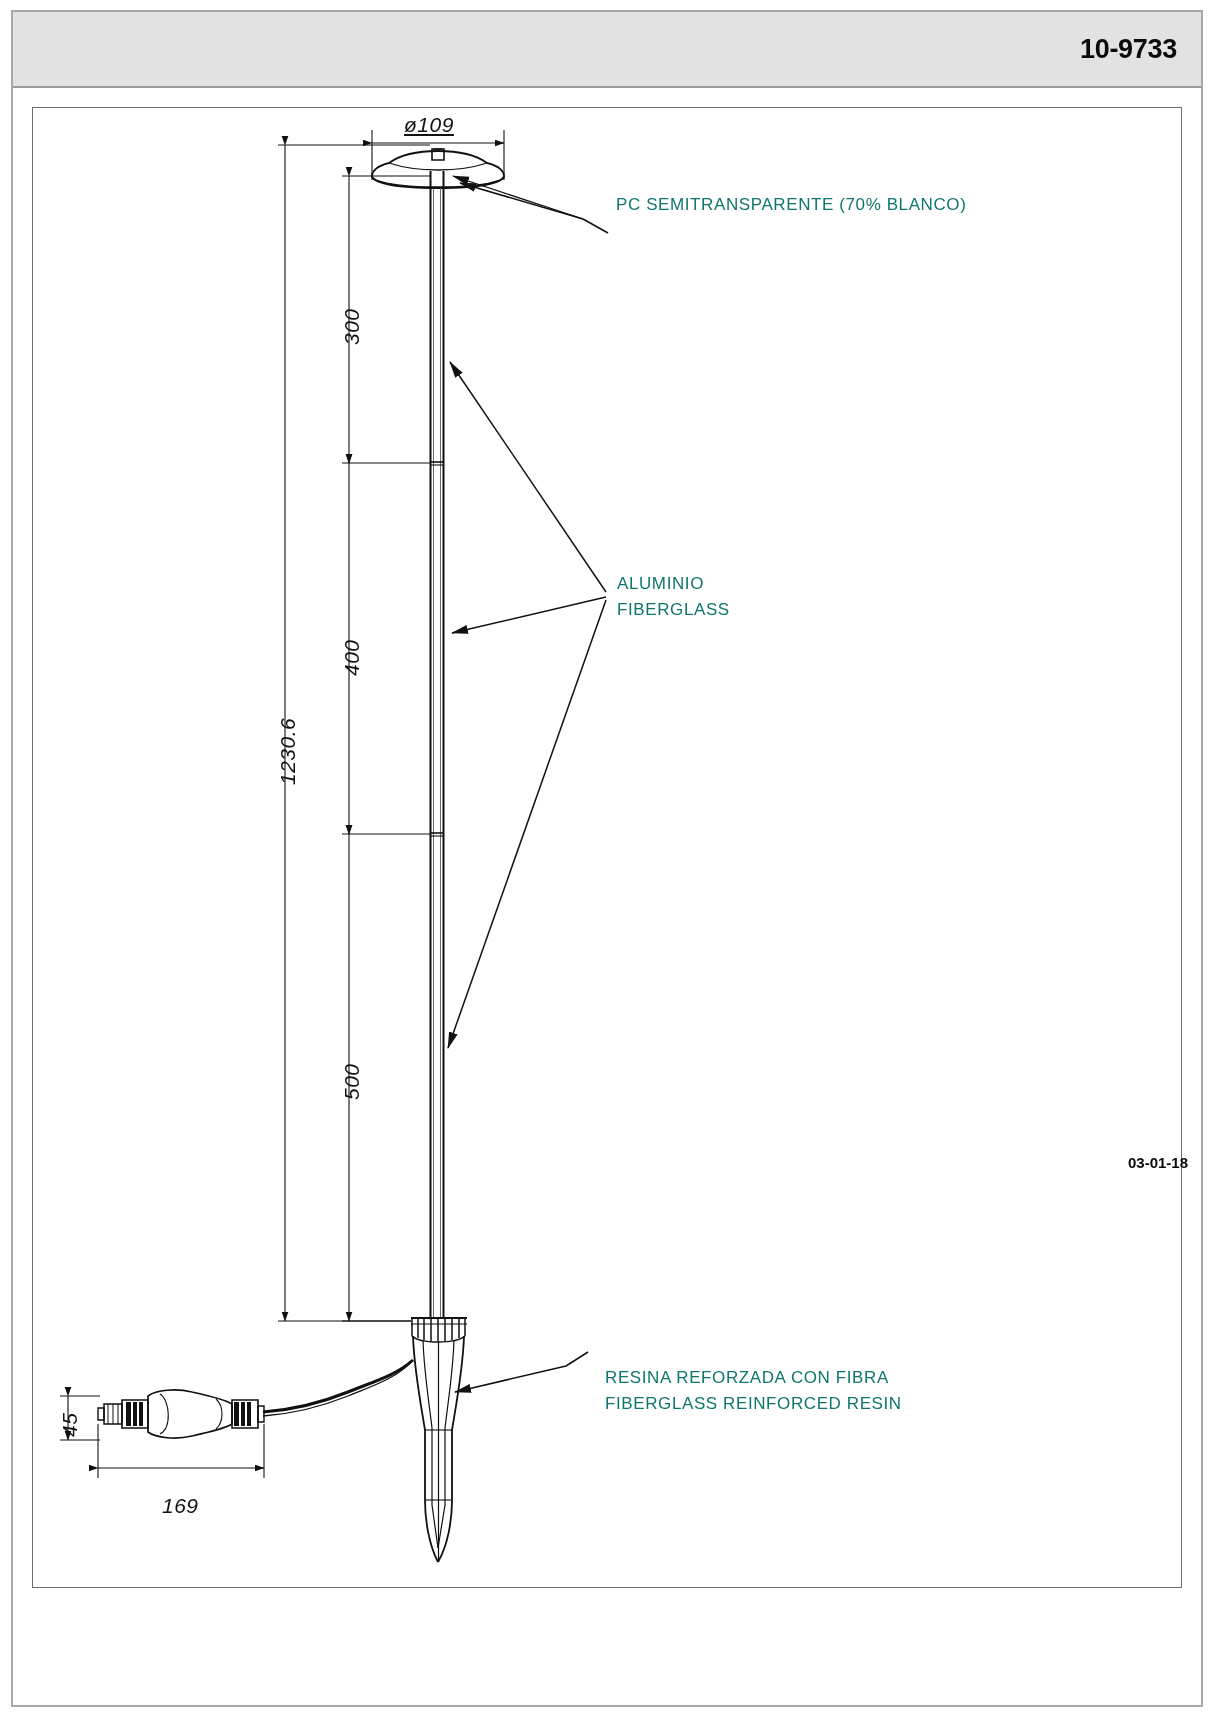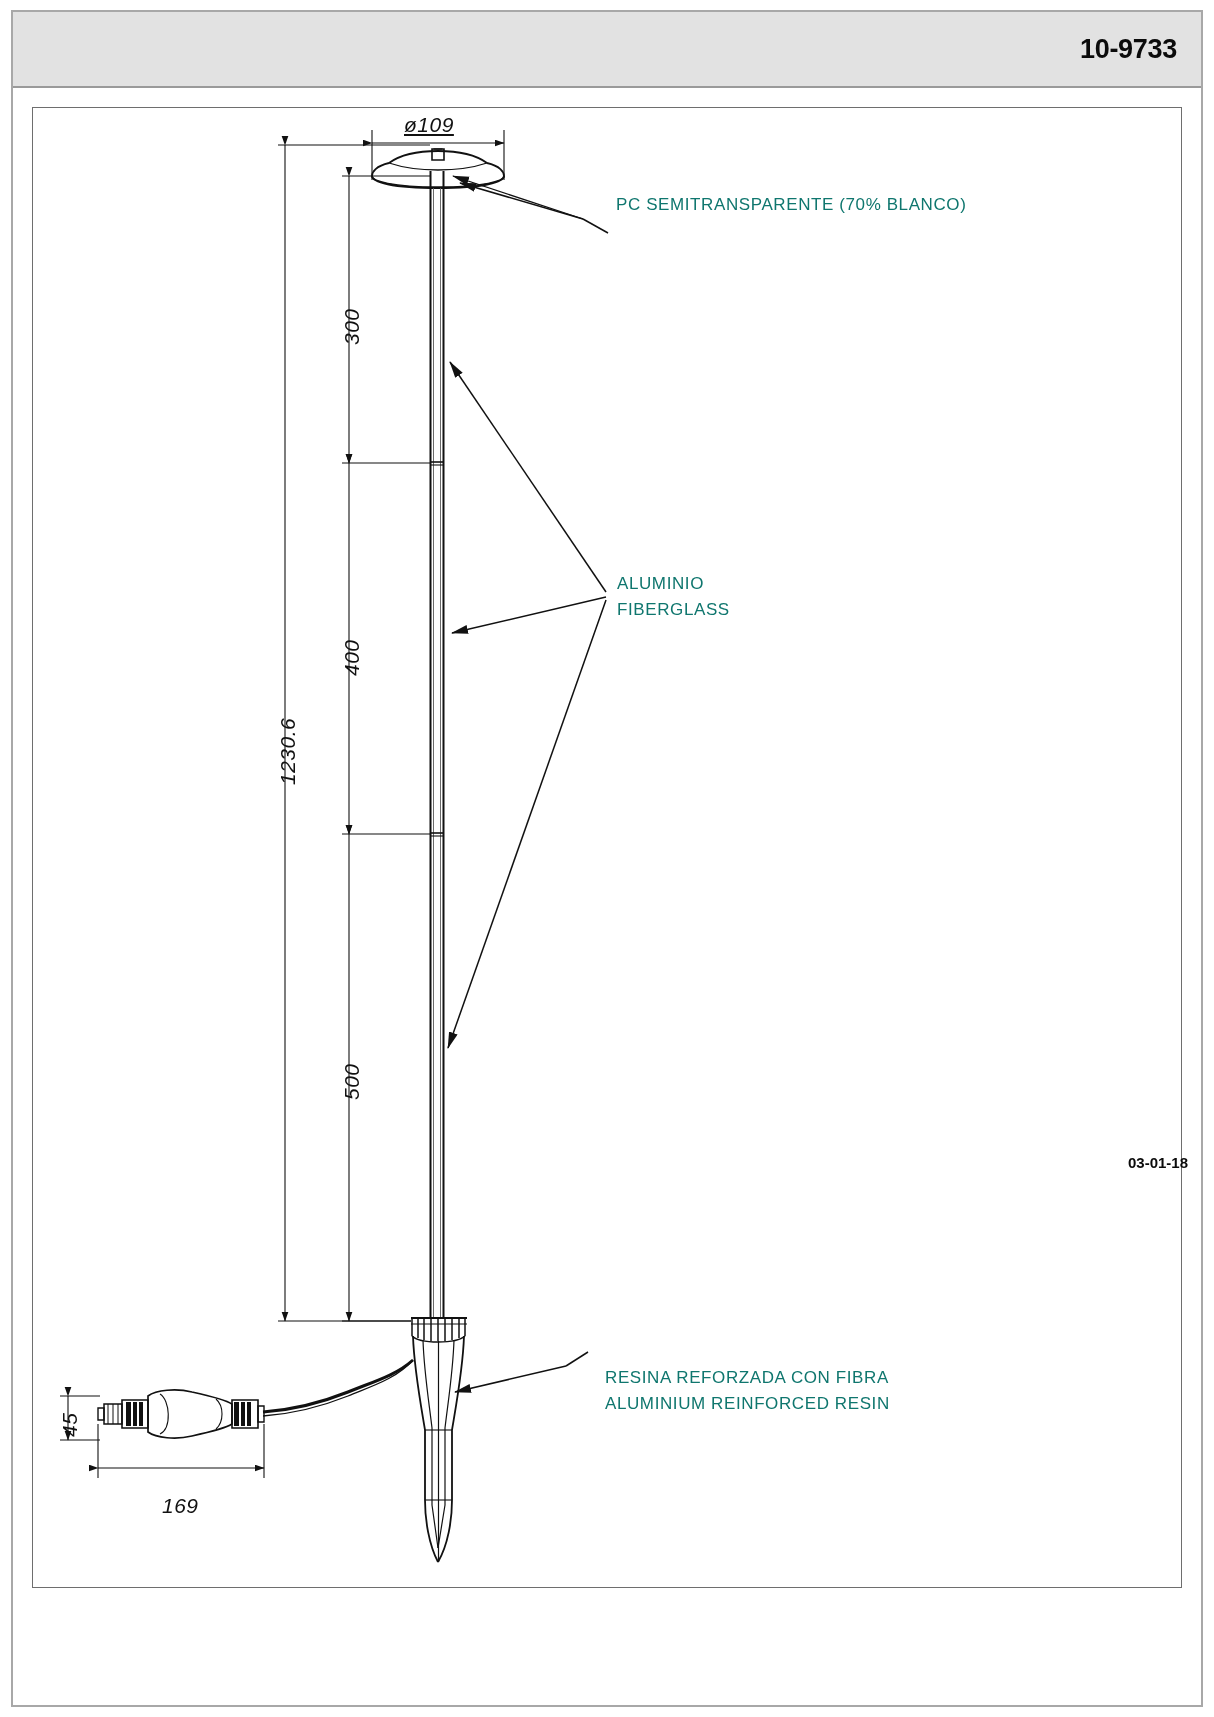--- a/index.html
+++ b/index.html
@@ -333,16 +333,16 @@
     <span>PC  SEMITRANSPARENTE  (70%  BLANCO)</span>
   </div>
 
   <div class="anno" style="left:617px; top:571px;">
     <span>ALUMINIO</span>
     <span>FIBERGLASS</span>
   </div>
 
   <div class="anno" style="left:605px; top:1330px;margin-top:35px;">
     <span>RESINA  REFORZADA  CON  FIBRA</span>
-    <span>ALUMINIUM  REINFORCED  RESIN</span>
+    <span>FIBERGLASS  REINFORCED  RESIN</span>
   </div>
 
 </div>
 
 </body></html>

